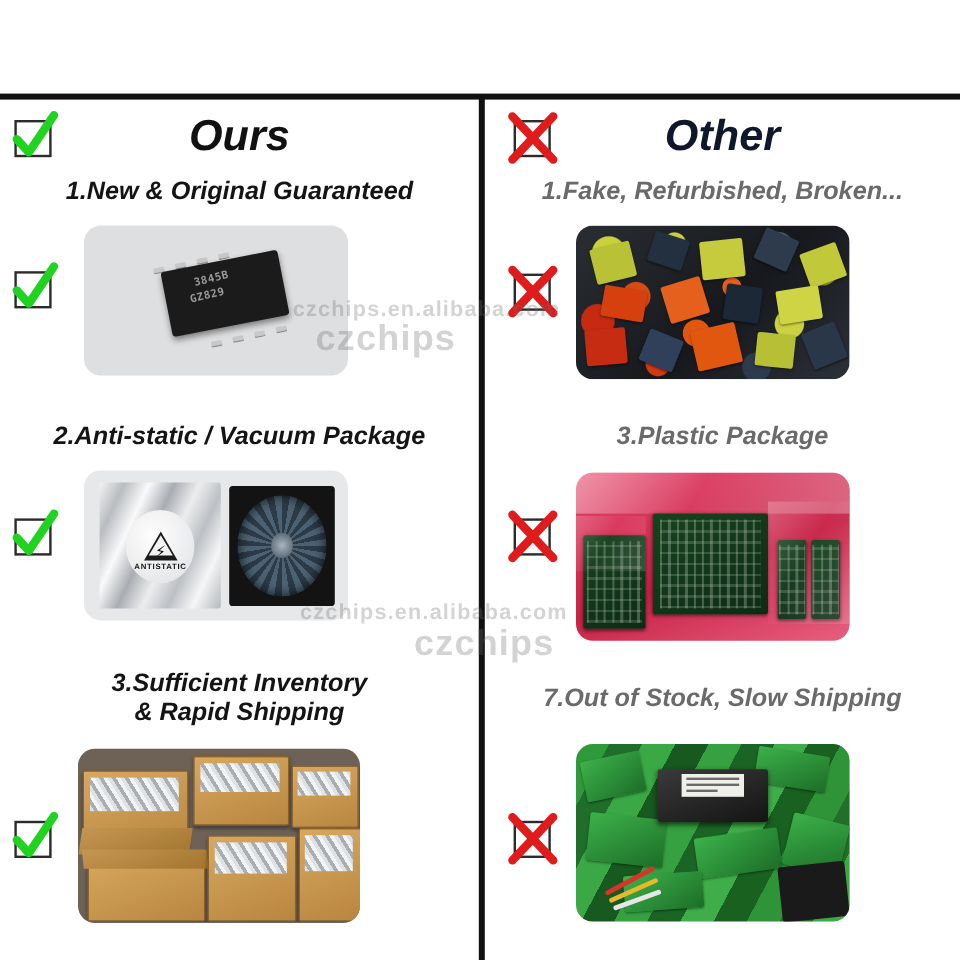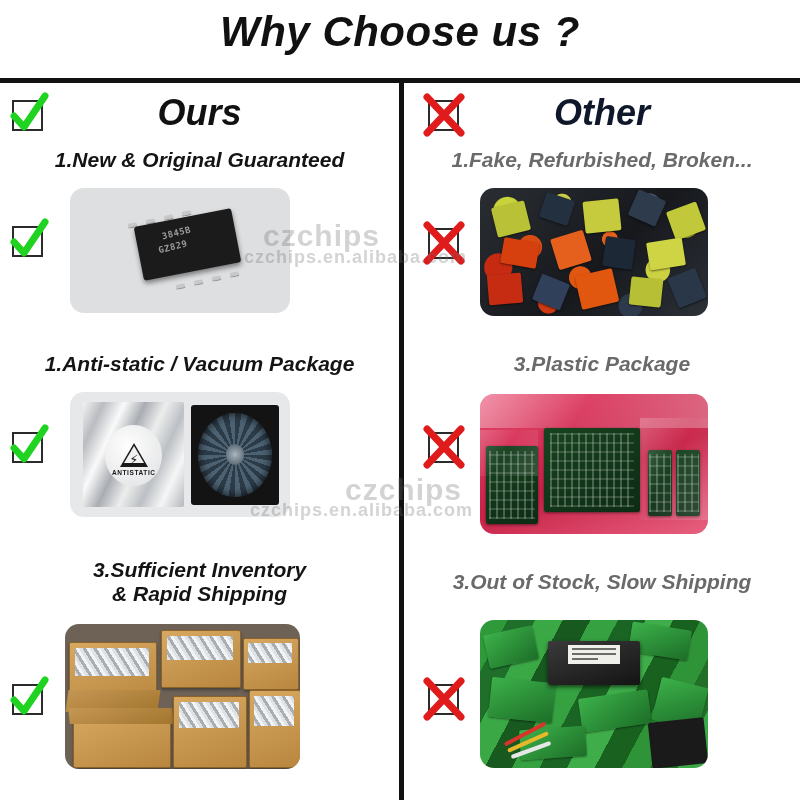--- a/index.html
+++ b/index.html
@@ -187,29 +187,28 @@
     display:block;height:2px;margin:3px 4px;background:#6b6b6b;
   }
   .wire{position:absolute;height:4px;border-radius:2px;}
 
   
   .wm{
     position:absolute;color:rgba(110,110,110,.30);
     font-weight:bold;letter-spacing:1px;pointer-events:none;
     font-family:"Liberation Sans",sans-serif;white-space:nowrap;
   }
-  .wm-big{font-size:30px;}
+  .wm-big{font-size:30px;margin-top:47px;}
   .wm-small{font-size:18px;}
 </style>
 </head>
 <body>
 
 <div class="page">
 
-  <div class="title">Why Choose us ?</div>
 
   <div class="hrule"></div>
   <div class="vrule"></div>
 
   <div class="col col-left">
 
     <div class="colhead left">
       <div class="mark" style="left:8px;top:4px;">
         <div class="box"></div>
         <svg viewBox="0 0 40 40" aria-hidden="true">
@@ -242,21 +241,21 @@
         <div class="pin" style="left:160px;top:84px;transform:rotate(-11deg);"></div>
 
         <div class="chip-body">
           <div class="txt">3845B</div>
           <div class="txt" style="top:40%;left:20%;">GZ829</div>
         </div>
       </div>
     </div>
 
     <div class="row" style="top:272px;">
-      <div class="heading" style="top:0;">1.Anti-static / Vacuum Package</div>
+      <div class="heading" style="top:0;">2.Anti-static / Vacuum Package</div>
 
       <div class="mark" style="left:8px;top:74px;">
         <div class="box"></div>
         <svg viewBox="0 0 40 40" aria-hidden="true">
           <path d="M6 22 L16 33 L37 2" fill="none" stroke="#21d321" stroke-width="7" stroke-linecap="round" stroke-linejoin="round"></path>
         </svg>
       </div>
 
       <div class="photo ph-bag" style="left:70px;top:40px;width:220px;height:125px;">
         <div class="bag-silver">
@@ -365,21 +364,21 @@
         <div class="pcb" style="left:6px;top:52px;width:52px;height:78px;"></div>
         <div class="pcb" style="left:64px;top:34px;width:96px;height:84px;"></div>
         <div class="pcb" style="left:168px;top:56px;width:24px;height:66px;"></div>
         <div class="pcb" style="left:196px;top:56px;width:24px;height:66px;"></div>
         <div class="bagfilm" style="left:160px;top:24px;width:68px;height:102px;opacity:.55;"></div>
         <div class="bagfilm" style="left:0;top:36px;width:58px;height:46px;opacity:.5;"></div>
       </div>
     </div>
 
     <div class="row" style="top:478px;">
-      <div class="heading" style="top:12px;">3.Out of Stock, Slow Shipping</div>
+      <div class="heading" style="top:12px;">7.Out of Stock, Slow Shipping</div>
 
       <div class="mark" style="left:20px;top:120px;">
         <div class="box"></div>
         <svg viewBox="0 0 40 40" aria-hidden="true">
           <path d="M3 3 L37 39 M37 3 L3 39" fill="none" stroke="#e01b1b" stroke-width="7" stroke-linecap="round"></path>
         </svg>
       </div>
 
       <div class="photo ph-green" style="left:76px;top:62px;width:228px;height:148px;">
         <div class="gboard" style="left:6px;top:10px;width:50px;height:34px;transform:rotate(-12deg);"></div>

